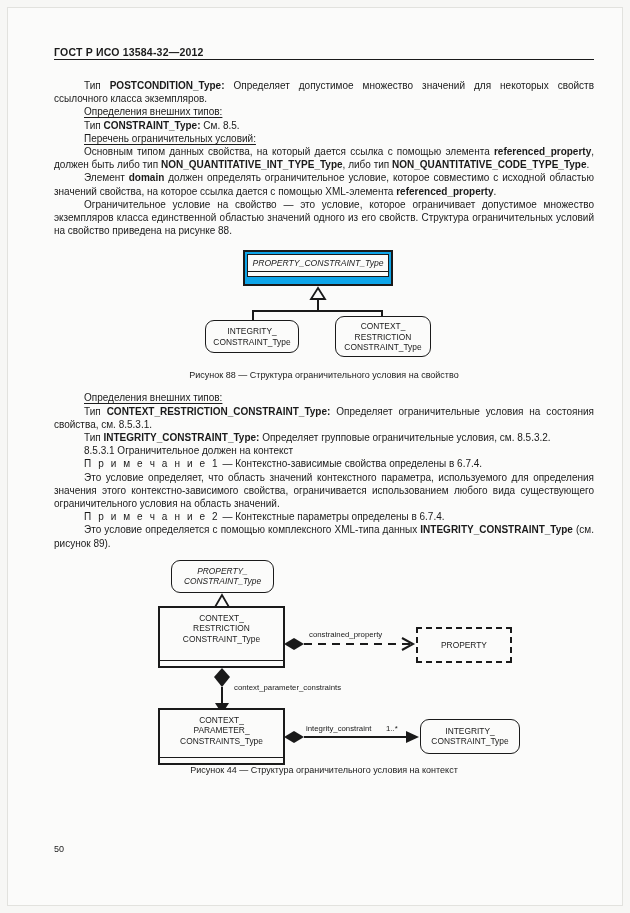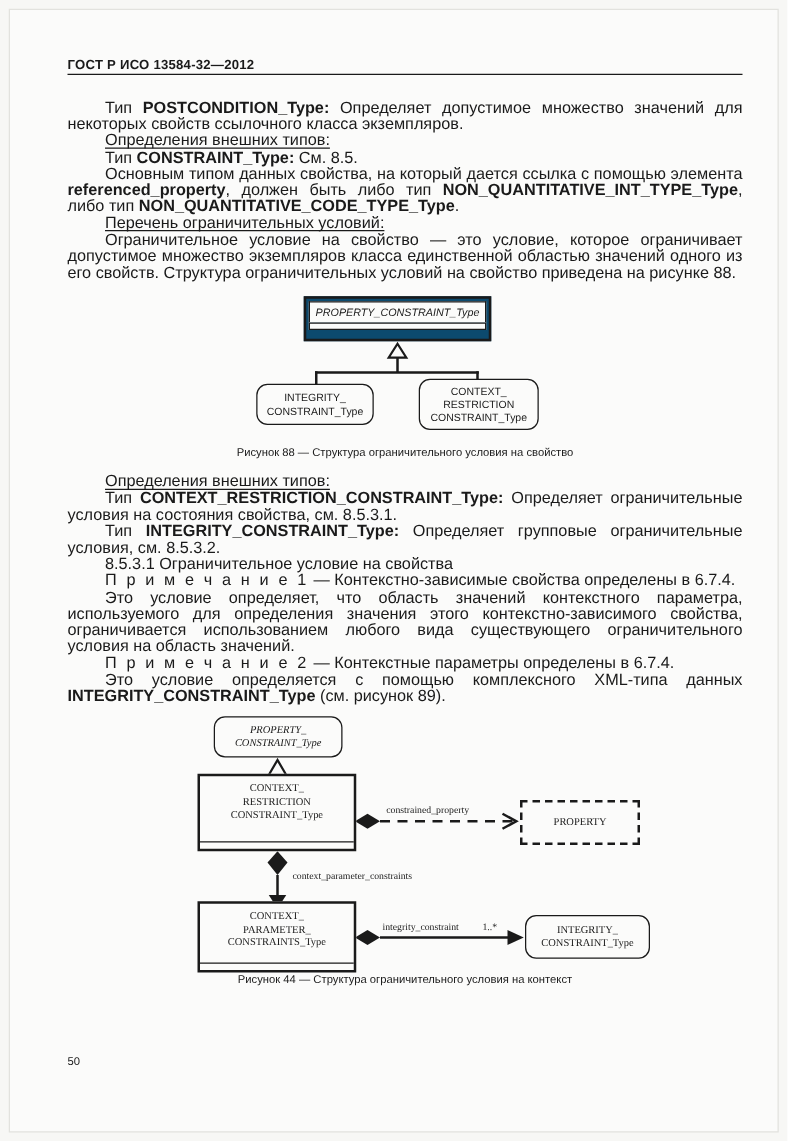--- a/index.html
+++ b/index.html
@@ -38,21 +38,21 @@
     letter-spacing: 0.2px;
     color: #1a1a1a;
     margin-bottom: 1px;
   }
   .rule {
     border-bottom: 1.6px solid #1a1a1a;
     width: 540px;
     margin-bottom: 19px;
   }
   p.t {
-    font-size: 13px;
+    font-size: 10px;
     line-height: 13.2px;
     color: #1a1a1a;
     margin: 0 0 0 0;
     text-align: justify;
     text-justify: inter-word;
   }
   p.ind {
     text-indent: 30px;
   }
   .b { font-weight: bold; }
@@ -69,21 +69,21 @@
     position: relative;
     width: 540px;
   }
   .fig-caption {
     font-size: 9px;
     color: #1a1a1a;
     text-align: center;
     margin-top: 4px;
   }
   .fig88 { height: 118px; }
-  .fig89 { height: 205px; font-family: Liberation Serif, serif; }
+  .fig89 { height: 205px; }
 
   .node {
     position: absolute;
     box-sizing: border-box;
     display: flex;
     align-items: center;
     justify-content: center;
     text-align: center;
     font-size: 8.4px;
     line-height: 10.6px;
@@ -100,21 +100,21 @@
   .node.dashed {
     border: 2.2px dashed #1a1a1a;
   }
   .node.italic { font-style: italic; }
 
   
   .classbox {
     position: absolute;
     box-sizing: border-box;
     border: 2px solid #1a1a1a;
-    background: #0c4a6e;
+    background: #0ea5e9;
     padding: 2px;
   }
   .classbox .name {
     box-sizing: border-box;
     border: 1.1px solid #1a1a1a;
     border-bottom: none;
     font-size: 8.6px;
     font-style: italic;
     text-align: center;
     color: #1a1a1a;
@@ -188,24 +188,25 @@
       <div class="doc-header">ГОСТ Р ИСО 13584-32—2012</div>
       <div class="rule"></div>
 
       <p class="t ind">Тип <span class="b">POSTCONDITION_Type:</span> Определяет допустимое множество значений для некоторых свойств ссылочного класса экземпляров.</p>
 
       <p class="t ind"><span class="u">Определения внешних типов:</span></p>
 
       <p class="t ind"><span>Тип</span> <span class="b">CONSTRAINT_Type:</span> <span>См. 8.5.</span></p>
 
 
+      <p class="t ind"><span class="u">Перечень ограничительных условий:</span></p>
+
       <p class="t ind"><span>Основным типом данных свойства, на который дается ссылка с помощью элемента </span><span class="b">referenced_property</span><span>, должен быть либо тип </span><span class="b">NON_QUANTITATIVE_INT_TYPE_Type</span><span>, либо тип </span><span class="b">NON_QUANTITATIVE_CODE_TYPE_Type</span><span>.</span></p>
 
-      <p class="t ind"><span class="u">Перечень ограничительных условий:</span></p>
-
+      <p class="t ind"><span>Элемент </span><span class="b">domain</span><span> должен определять ограничительное условие, которое совместимо с исходной областью значений свойства, на которое ссылка дается с помощью XML-элемента </span><span class="b">referenced_property</span><span>.</span></p>
 
 
       <p class="t ind">Ограничительное условие на свойство — это условие, которое ограничивает допустимое множество экземпляров класса единственной областью значений одного из его свойств. Структура ограничительных условий на свойство приведена на рисунке 88.</p>
 
       <div class="gap-m"></div>
 
       <div class="figure fig88">
 
         <div class="classbox" style="left:189px; top:2px; width:150px; height:36px;">
           <div class="name">PROPERTY_CONSTRAINT_Type</div>
@@ -233,21 +234,21 @@
       <div class="fig-caption">Рисунок 88 — Структура ограничительного условия на свойство</div>
 
       <div class="gap-m"></div>
 
       <p class="t ind"><span class="u">Определения внешних типов:</span></p>
 
       <p class="t ind">Тип <span class="b">CONTEXT_RESTRICTION_CONSTRAINT_Type:</span> <span>Определяет ограничительные условия на состояния свойства, см. 8.5.3.1.</span></p>
 
       <p class="t ind">Тип <span class="b">INTEGRITY_CONSTRAINT_Type:</span> <span>Определяет групповые ограничительные условия, см. 8.5.3.2.</span></p>
 
-      <p class="t ind">8.5.3.1 Ограничительное условие на свойства</p>
+      <p class="t ind">8.5.3.1 Ограничительное должен на контекст</p>
 
 
       <p class="t ind"><span class="sp">П р и м е ч а н и е  1</span> <span>— Контекстно-зависимые свойства определены в 6.7.4.</span></p>
 
       <p class="t ind">Это условие определяет, что область значений контекстного параметра, используемого для определения значения этого контекстно-зависимого свойства, ограничивается использованием любого вида существующего ограничительного условия на область значений.</p>
 
       <p class="t ind"><span class="sp">П р и м е ч а н и е  2</span> <span>— Контекстные параметры определены в 6.7.4.</span></p>
 
       <p class="t ind"><span>Это условие определяется с помощью комплексного XML-типа данных </span><span class="b">INTEGRITY_CONSTRAINT_Type</span><span> (см. рисунок 89).</span></p>
 

